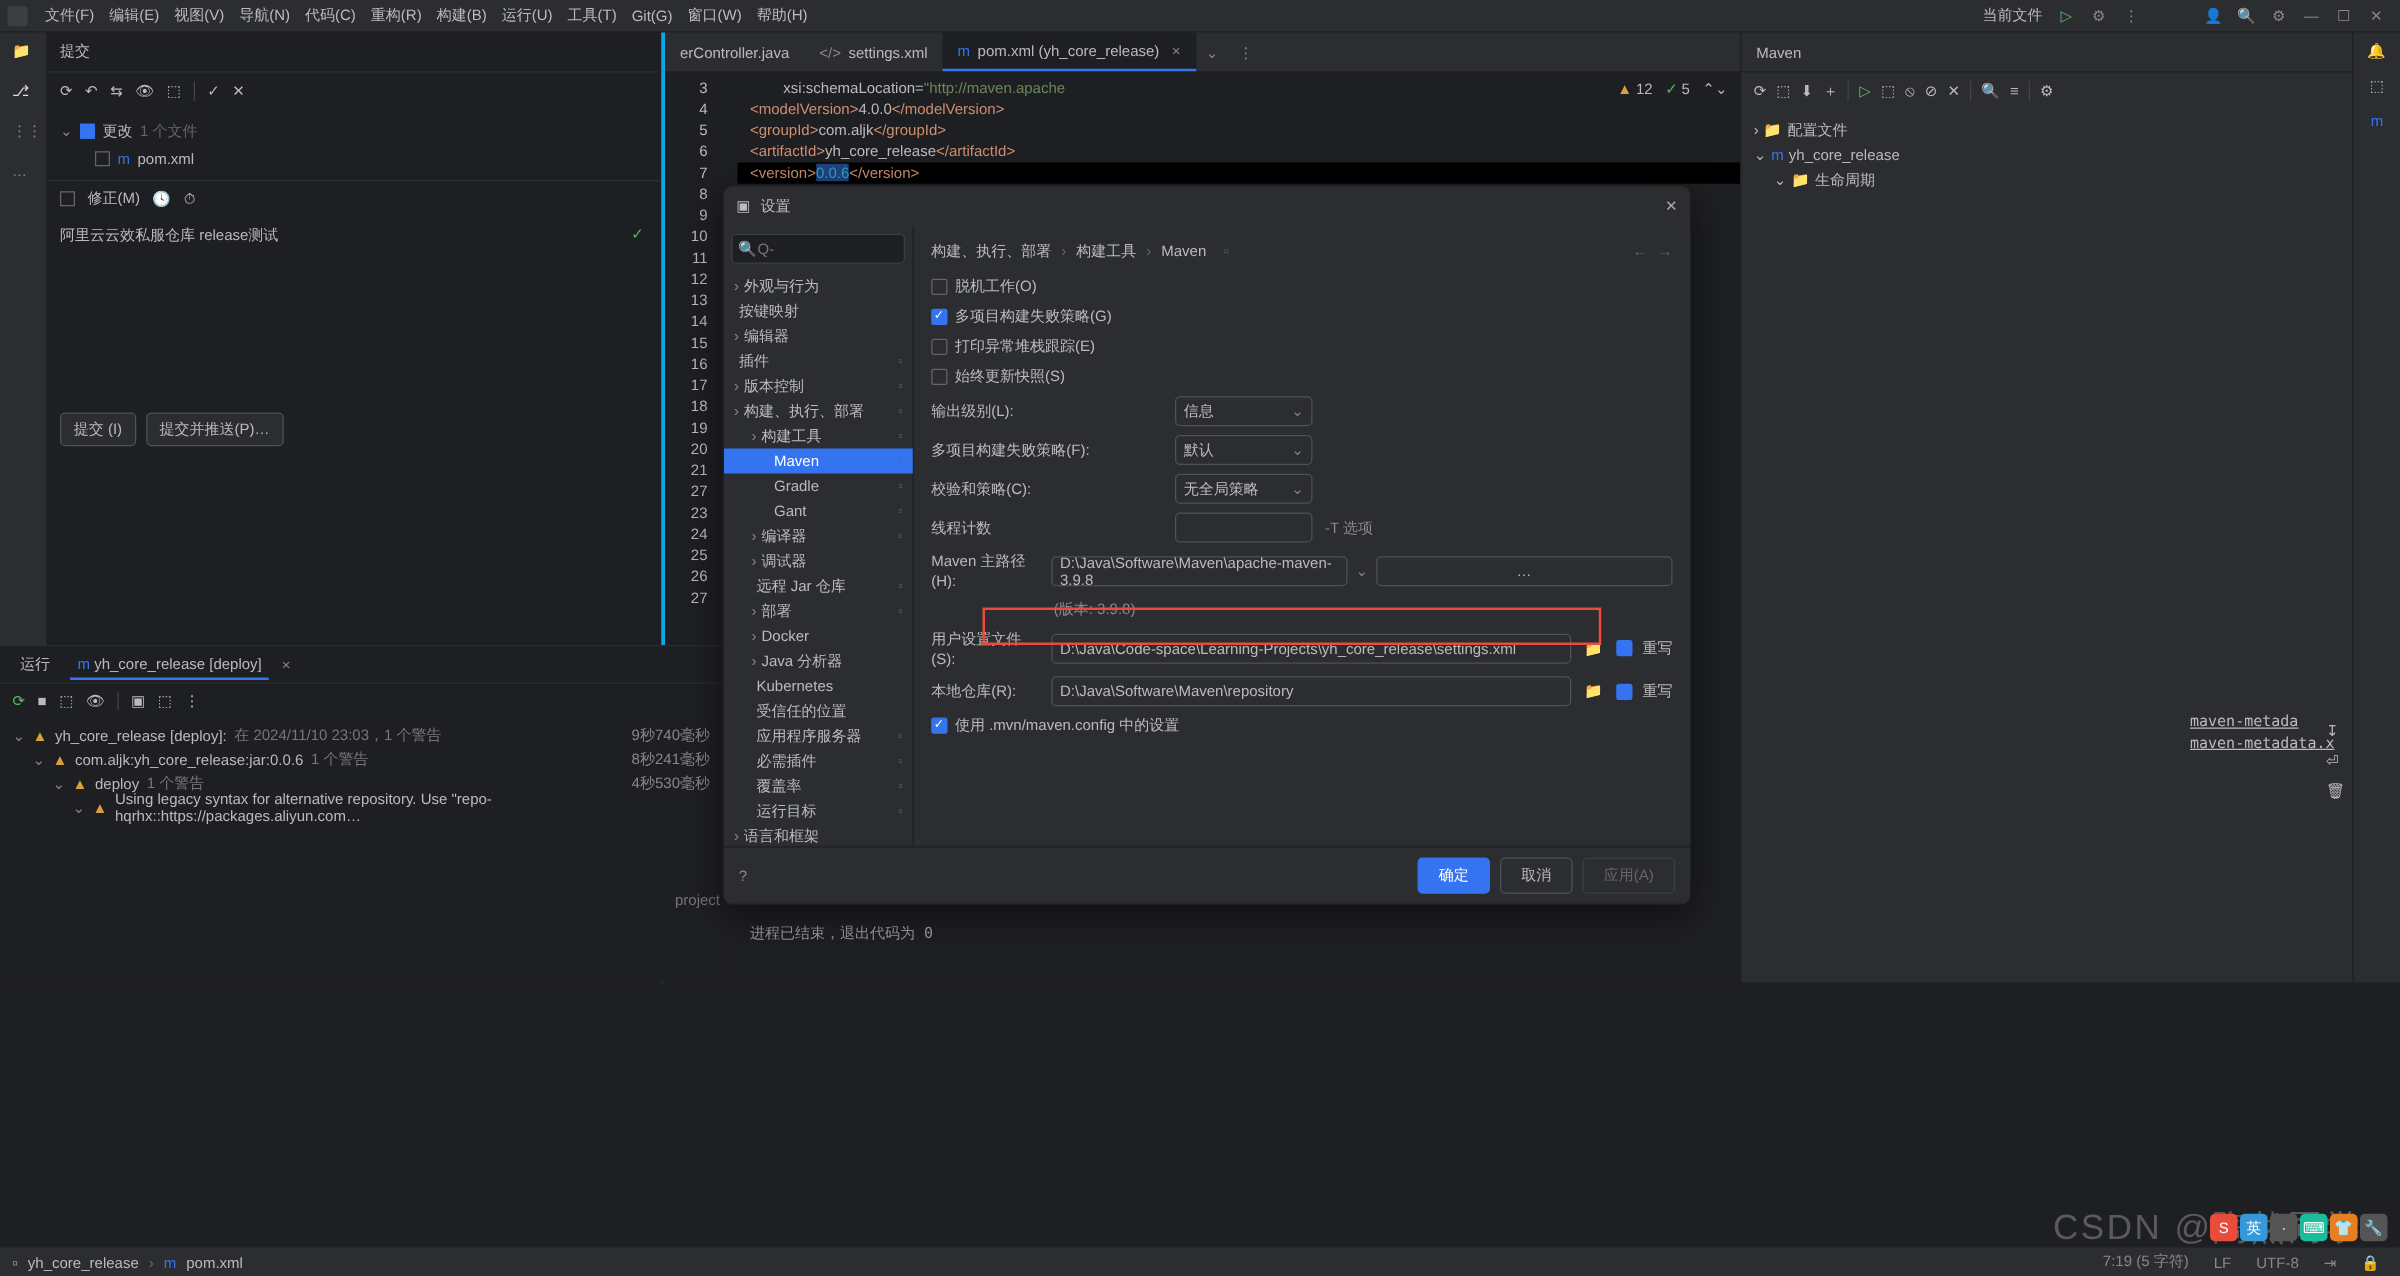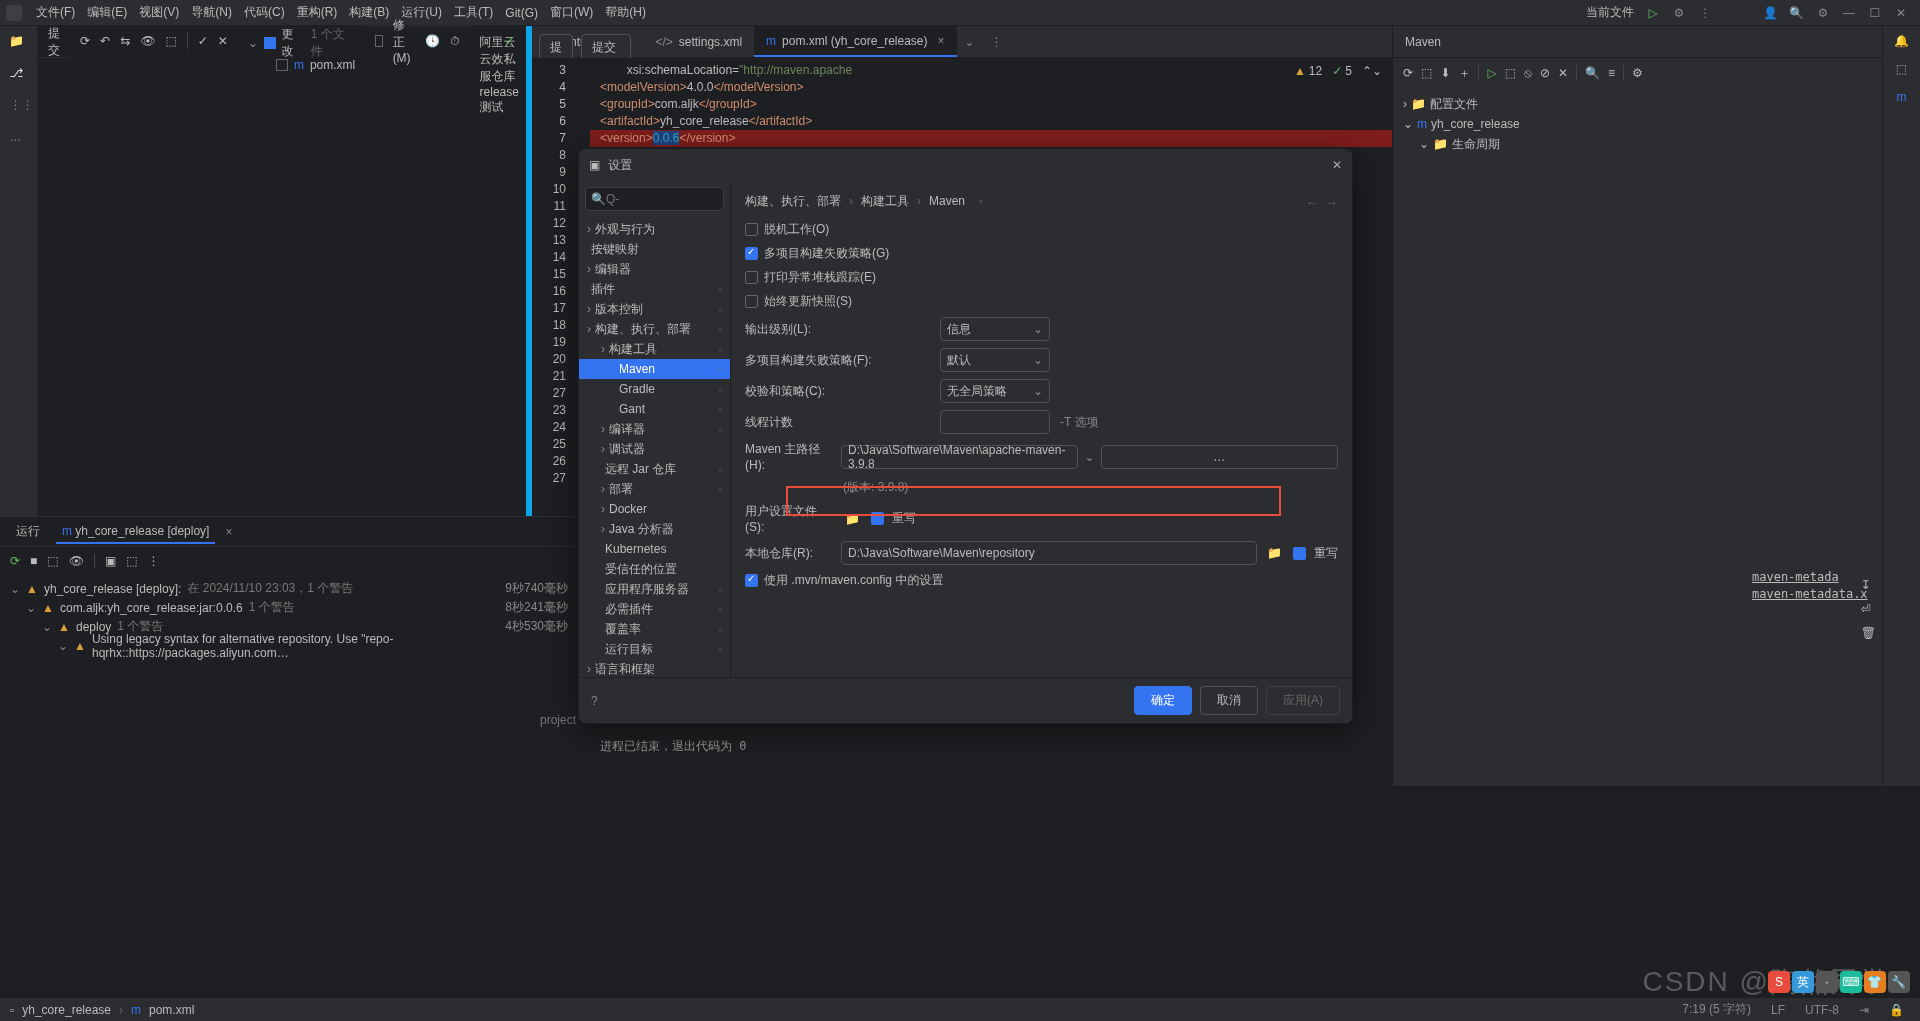--- a/index.html
+++ b/index.html
@@ -5,21 +5,21 @@
 *{box-sizing:border-box;margin:0;padding:0;font-family:"Microsoft YaHei",sans-serif;font-size:12px;color:#bbbbbb}
 body{background:#1e1f22;width:1920px;height:1021px;overflow:hidden;position:relative}
 .menubar{height:26px;background:#2b2d30;display:flex;align-items:center;padding:0 6px;border-bottom:1px solid #1e1f22}
 .menubar .logo{width:16px;height:16px;background:#3d3f43;border-radius:3px;margin-right:8px}
 .menubar .menu{padding:2px 6px;cursor:pointer}
 .menubar .spacer{flex:1}
 .menubar .ricon{width:18px;height:18px;margin:0 4px;display:flex;align-items:center;justify-content:center;color:#888}
 .body-row{display:flex;height:760px}
 .gutter-left{width:38px;background:#2b2d30;border-right:1px solid #1e1f22;display:flex;flex-direction:column;align-items:center;padding-top:8px;gap:14px}
 .gutter-left .gicon{width:18px;height:18px;color:#888}
-.commit-panel{width:494px;background:#1e1f22;border-right:6px solid #0ea5e9;display:flex;flex-direction:row}
+.commit-panel{width:494px;background:#1e1f22;border-right:3px solid #0ea5e9;display:flex;flex-direction:column}
 .commit-header{height:32px;display:flex;align-items:center;padding:0 10px;color:#bbb;border-bottom:1px solid #2b2d30}
 .commit-toolbar{height:30px;display:flex;align-items:center;padding:0 10px;gap:10px;color:#888}
 .commit-toolbar .sep{width:1px;height:16px;background:#444}
 .commit-tree{padding:6px 10px}
 .commit-tree .row{display:flex;align-items:center;height:22px;gap:6px}
 .commit-tree .chk{width:12px;height:12px;border:1px solid #666}
 .commit-tree .chk.on{background:#3574f0;border-color:#3574f0}
 .commit-tree .count{color:#666}
 .amend-row{display:flex;align-items:center;height:28px;padding:0 10px;gap:10px;color:#888;border-top:1px solid #2b2d30}
 .amend-row .chk{width:12px;height:12px;border:1px solid #666}
@@ -36,21 +36,21 @@
 .tab.more{padding:0 8px}
 .editor-body{flex:1;display:flex;position:relative;background:#1e1f22;overflow:hidden}
 .gutter-num{width:40px;background:#1e1f22;color:#555;text-align:right;padding:4px 6px 0 0;line-height:17px;font-family:Consolas,monospace}
 .gutter-mark{width:18px;position:relative}
 .code{flex:1;font-family:Consolas,monospace;line-height:17px;padding-top:4px;white-space:pre}
 .code .ln{height:17px}
 .syn-tag{color:#cf8e6d}
 .syn-attr{color:#bbb}
 .syn-str{color:#6a8759}
 .syn-val{color:#2aacb8}
-.line-hl{background:#7f1d1d}
+.line-hl{background:#000000}
 .sel{background:#214283}
 .code-badges{position:absolute;right:10px;top:6px;display:flex;gap:10px;align-items:center}
 .code-badges .b{display:flex;align-items:center;gap:3px}
 .float-icon{position:absolute;right:70px;top:90px;background:#2b2d30;padding:4px 6px;border-radius:4px;display:flex;gap:6px}
 .maven-panel{width:490px;background:#2b2d30;border-left:1px solid #1e1f22;display:flex;flex-direction:column}
 .maven-head{height:32px;display:flex;align-items:center;padding:0 12px;border-bottom:1px solid #1e1f22}
 .maven-tb{height:30px;display:flex;align-items:center;padding:0 10px;gap:8px;color:#888}
 .maven-tb .sep{width:1px;height:16px;background:#444}
 .maven-tree{padding:6px 10px}
 .maven-tree .row{display:flex;align-items:center;height:20px;gap:4px}
@@ -551,20 +551,21 @@
           </div>
         <div class="path-row">
           <span class="lbl">Maven 主路径(H):</span>
           <div class="txt-box" style="flex:1">D:\Java\Software\Maven\apache-maven-3.9.8</div>
           <span style="color:#888">⌄</span>
           <div class="txt-box" style="width:24px;justify-content:center">…</div>
         </div>
         <div style="padding-left:98px;color:#888">(版本: 3.9.8)</div>
         <div class="path-row">
           <span class="lbl">用户设置文件(S):</span>
+          <div class="txt-box" style="flex:1">D:\Java\Code-space\Learning-Projects\yh_core_release\settings.xml</div>
           <span class="folder">📁</span>
           <div class="over">
               <div class="chk on" style="width:13px;height:13px;background:#3574f0;border-radius:2px"></div>
               <span>重写</span>
             </div>
         </div>
         <div class="path-row">
           <span class="lbl">本地仓库(R):</span>
           <div class="txt-box" style="flex:1">D:\Java\Software\Maven\repository</div>
           <span class="folder">📁</span>

